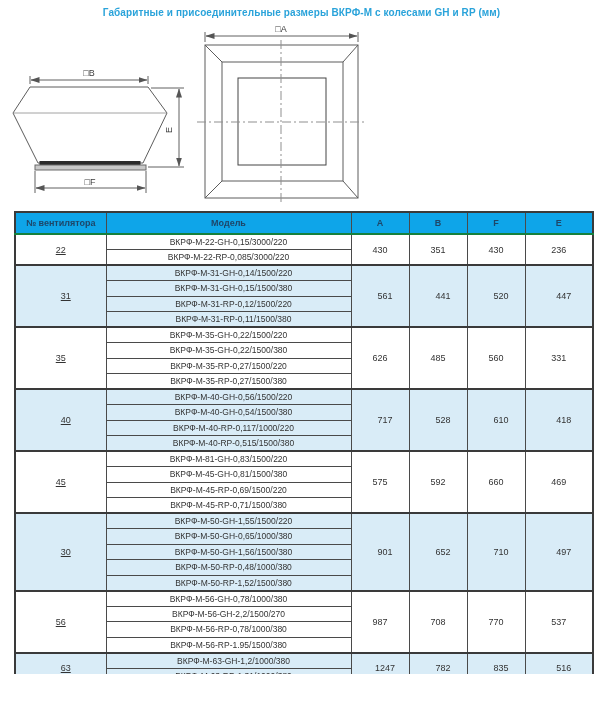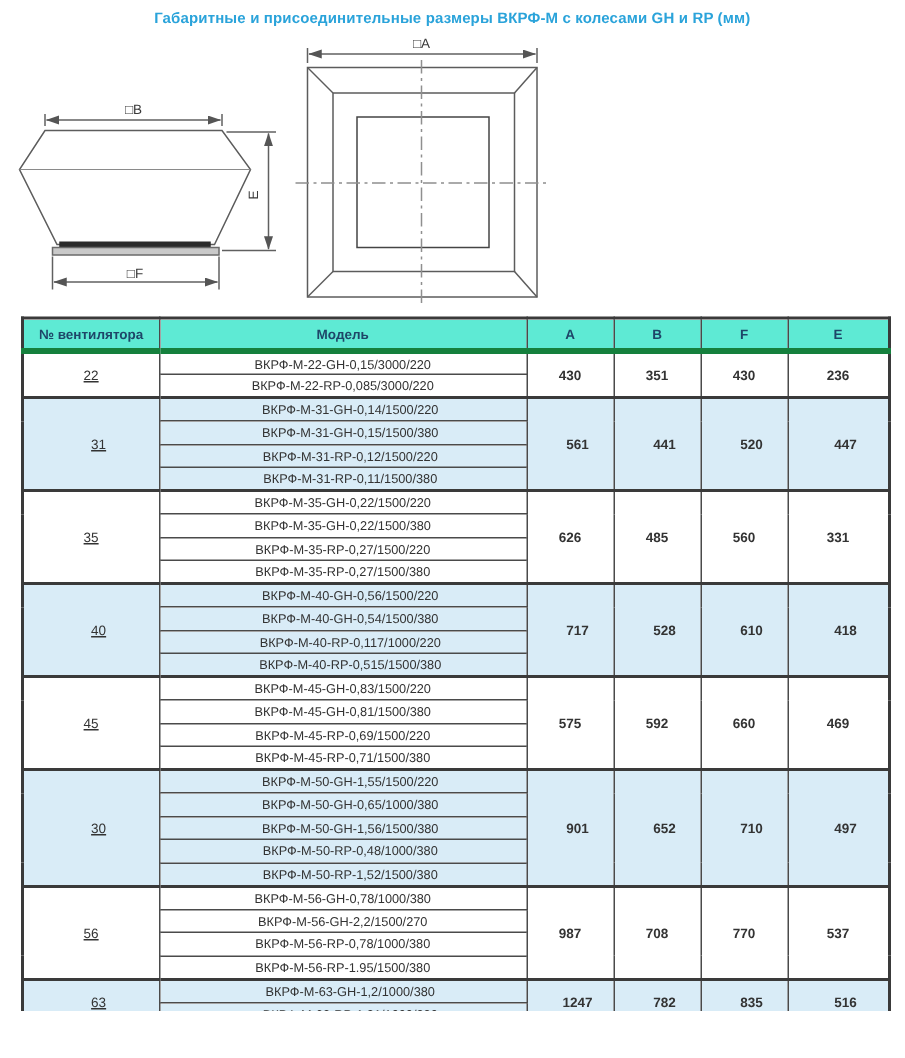--- a/index.html
+++ b/index.html
@@ -48,33 +48,33 @@
   table.fan-table td, table.fan-table th {
     border: 1px solid #4a4a4a;
     text-align: center;
     vertical-align: middle;
     padding: 0 2px;
     overflow: hidden;
     white-space: nowrap;
   }
   table.fan-table th {
     height: 22px;
-    background: #5eead4;
+    background: #0ea5e9;
     color: #1e4668;
     font-size: 9px;
     font-weight: bold;
-    border-bottom: 4px solid #15803d;
+    border-bottom: 2px solid #15803d;
   }
   table.fan-table { border: 2px solid #3a3a3a; }
   tr.sub-row td { height: 15.5px; }
   tr.group-start td { border-top: 2px solid #3a3a3a; }
   td.model { border-top-color: #8a8a8a; }
   tr.shaded td { background: #d9ecf7; padding-left: 12px; }
   td.num { font-size: 9px; text-decoration: underline; }
-  td.dim { font-size: 9px; font-weight: bold; }
+  td.dim { font-size: 9px; }
 </style>
 </head>
 <body>
 
 <div class="page">
 
   <div class="title">Габаритные и присоединительные размеры ВКРФ-М с колесами GH и RP (мм)</div>
 
   <svg class="drawings" width="603" height="184" viewBox="0 0 603 184">
     <defs>
@@ -206,21 +206,21 @@
             <td class="model">ВКРФ-М-40-GH-0,54/1500/380</td>
           </tr>
           <tr class="sub-row shaded">
             <td class="model">ВКРФ-М-40-RP-0,117/1000/220</td>
           </tr>
           <tr class="sub-row shaded">
             <td class="model">ВКРФ-М-40-RP-0,515/1500/380</td>
           </tr>
           <tr class="sub-row group-start">
             <td class="num" rowspan="4">45</td>
-            <td class="model">ВКРФ-М-45-GH-0,83/1500/220</td>
+            <td class="model">ВКРФ-М-81-GH-0,83/1500/220</td>
             <td class="dim" rowspan="4">575</td>
             <td class="dim" rowspan="4">592</td>
             <td class="dim" rowspan="4">660</td>
             <td class="dim" rowspan="4">469</td>
           </tr>
           <tr class="sub-row">
             <td class="model">ВКРФ-М-45-GH-0,81/1500/380</td>
           </tr>
           <tr class="sub-row">
             <td class="model">ВКРФ-М-45-RP-0,69/1500/220</td>

